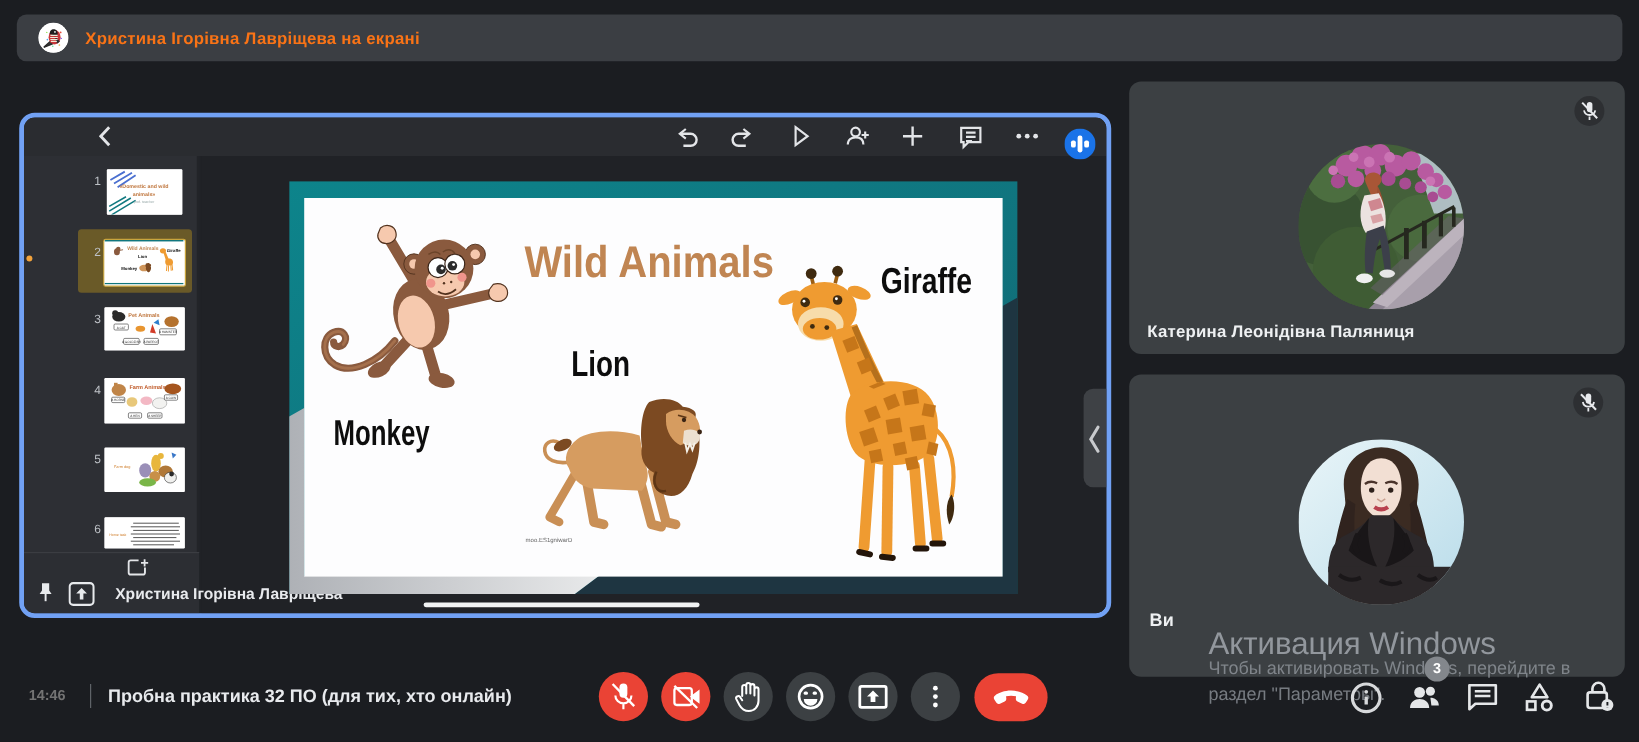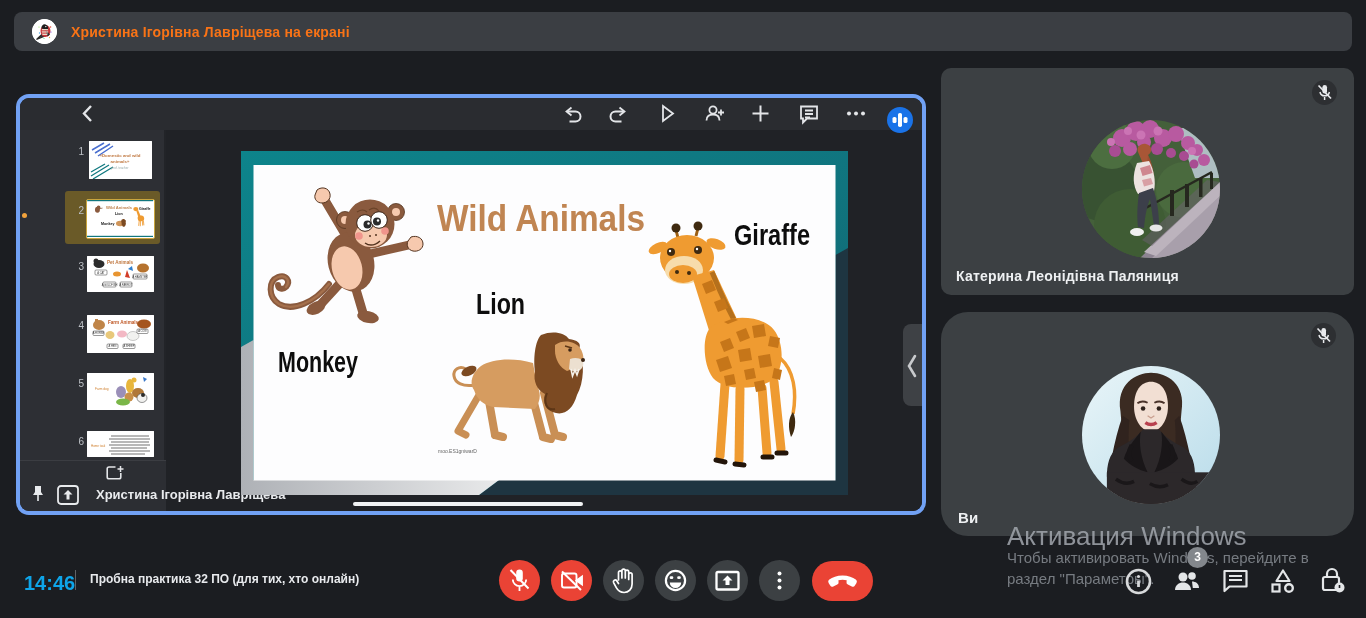--- a/index.html
+++ b/index.html
@@ -26,32 +26,32 @@
   #slide { left:221px; top:53px; width:607px; height:344px; }
   .slidetxt { position:absolute; color:#0d0d0d; font-weight:bold; transform-origin:left top; white-space:nowrap; line-height:1; }
   #t-title   { left:196px; top:49px;  font-size:37px; color:#c08552; transform:scale(.902,1); }
   #t-giraffe { left:493px; top:69px;  font-size:30px; transform:scale(.786,1); }
   #t-lion    { left:235px; top:138px; font-size:30px; transform:scale(.774,1); }
   #t-monkey  { left:37px;  top:196px; font-size:30px; transform:scale(.716,1); }
 
   
   .tile { left:941px; width:413px; background:#3c4043; border-radius:10px; overflow:hidden; }
   #tile1 { top:68px; height:227px; }
-  #tile2 { top:312px; height:224px;border-radius:27px; }
+  #tile2 { top:312px; height:252px; }
   .pavatar { border-radius:50%; overflow:hidden; width:138px; height:138px; }
   .pname { color:#eef0f2; font-size:14px; font-weight:bold; letter-spacing:.2px; }
   .micoff { width:25px; height:25px; border-radius:50%; background:rgba(26,27,30,.45); }
 
   
   .btncirc { width:41px; height:41px; border-radius:50%; background:#3c4043; top:560px; }
   .btnred { background:#ea4335; }
   #hangup { left:812px; top:561px; width:61px; height:40px; border-radius:20px; background:#ea4335; }
-  #btime { left:24px; top:572px; color:#0ea5e9; font-size:20px; font-weight:bold; }
+  #btime { left:24px; top:572px; color:#737373; font-size:12px; font-weight:bold; }
   #bsep { left:75px; top:570px; width:1px; height:20px; background:#5f6368; }
-  #btitle { left:90px; top:572px; color:#e8eaed; font-size:12px; font-weight:bold; }
+  #btitle { left:90px; top:572px; color:#e8eaed; font-size:15px; font-weight:bold; }
 
   
   #aw1 { left:1007px; top:521px; color:rgba(158,163,170,.88); font-size:26px; }
   #aw2 { left:1007px; top:549px; color:rgba(150,155,162,.75); font-size:15px; }
   #aw3 { left:1007px; top:570px; color:rgba(150,155,162,.75); font-size:15px; }
 
   svg { display:block; }
 </style>
 </head>
 <body>

